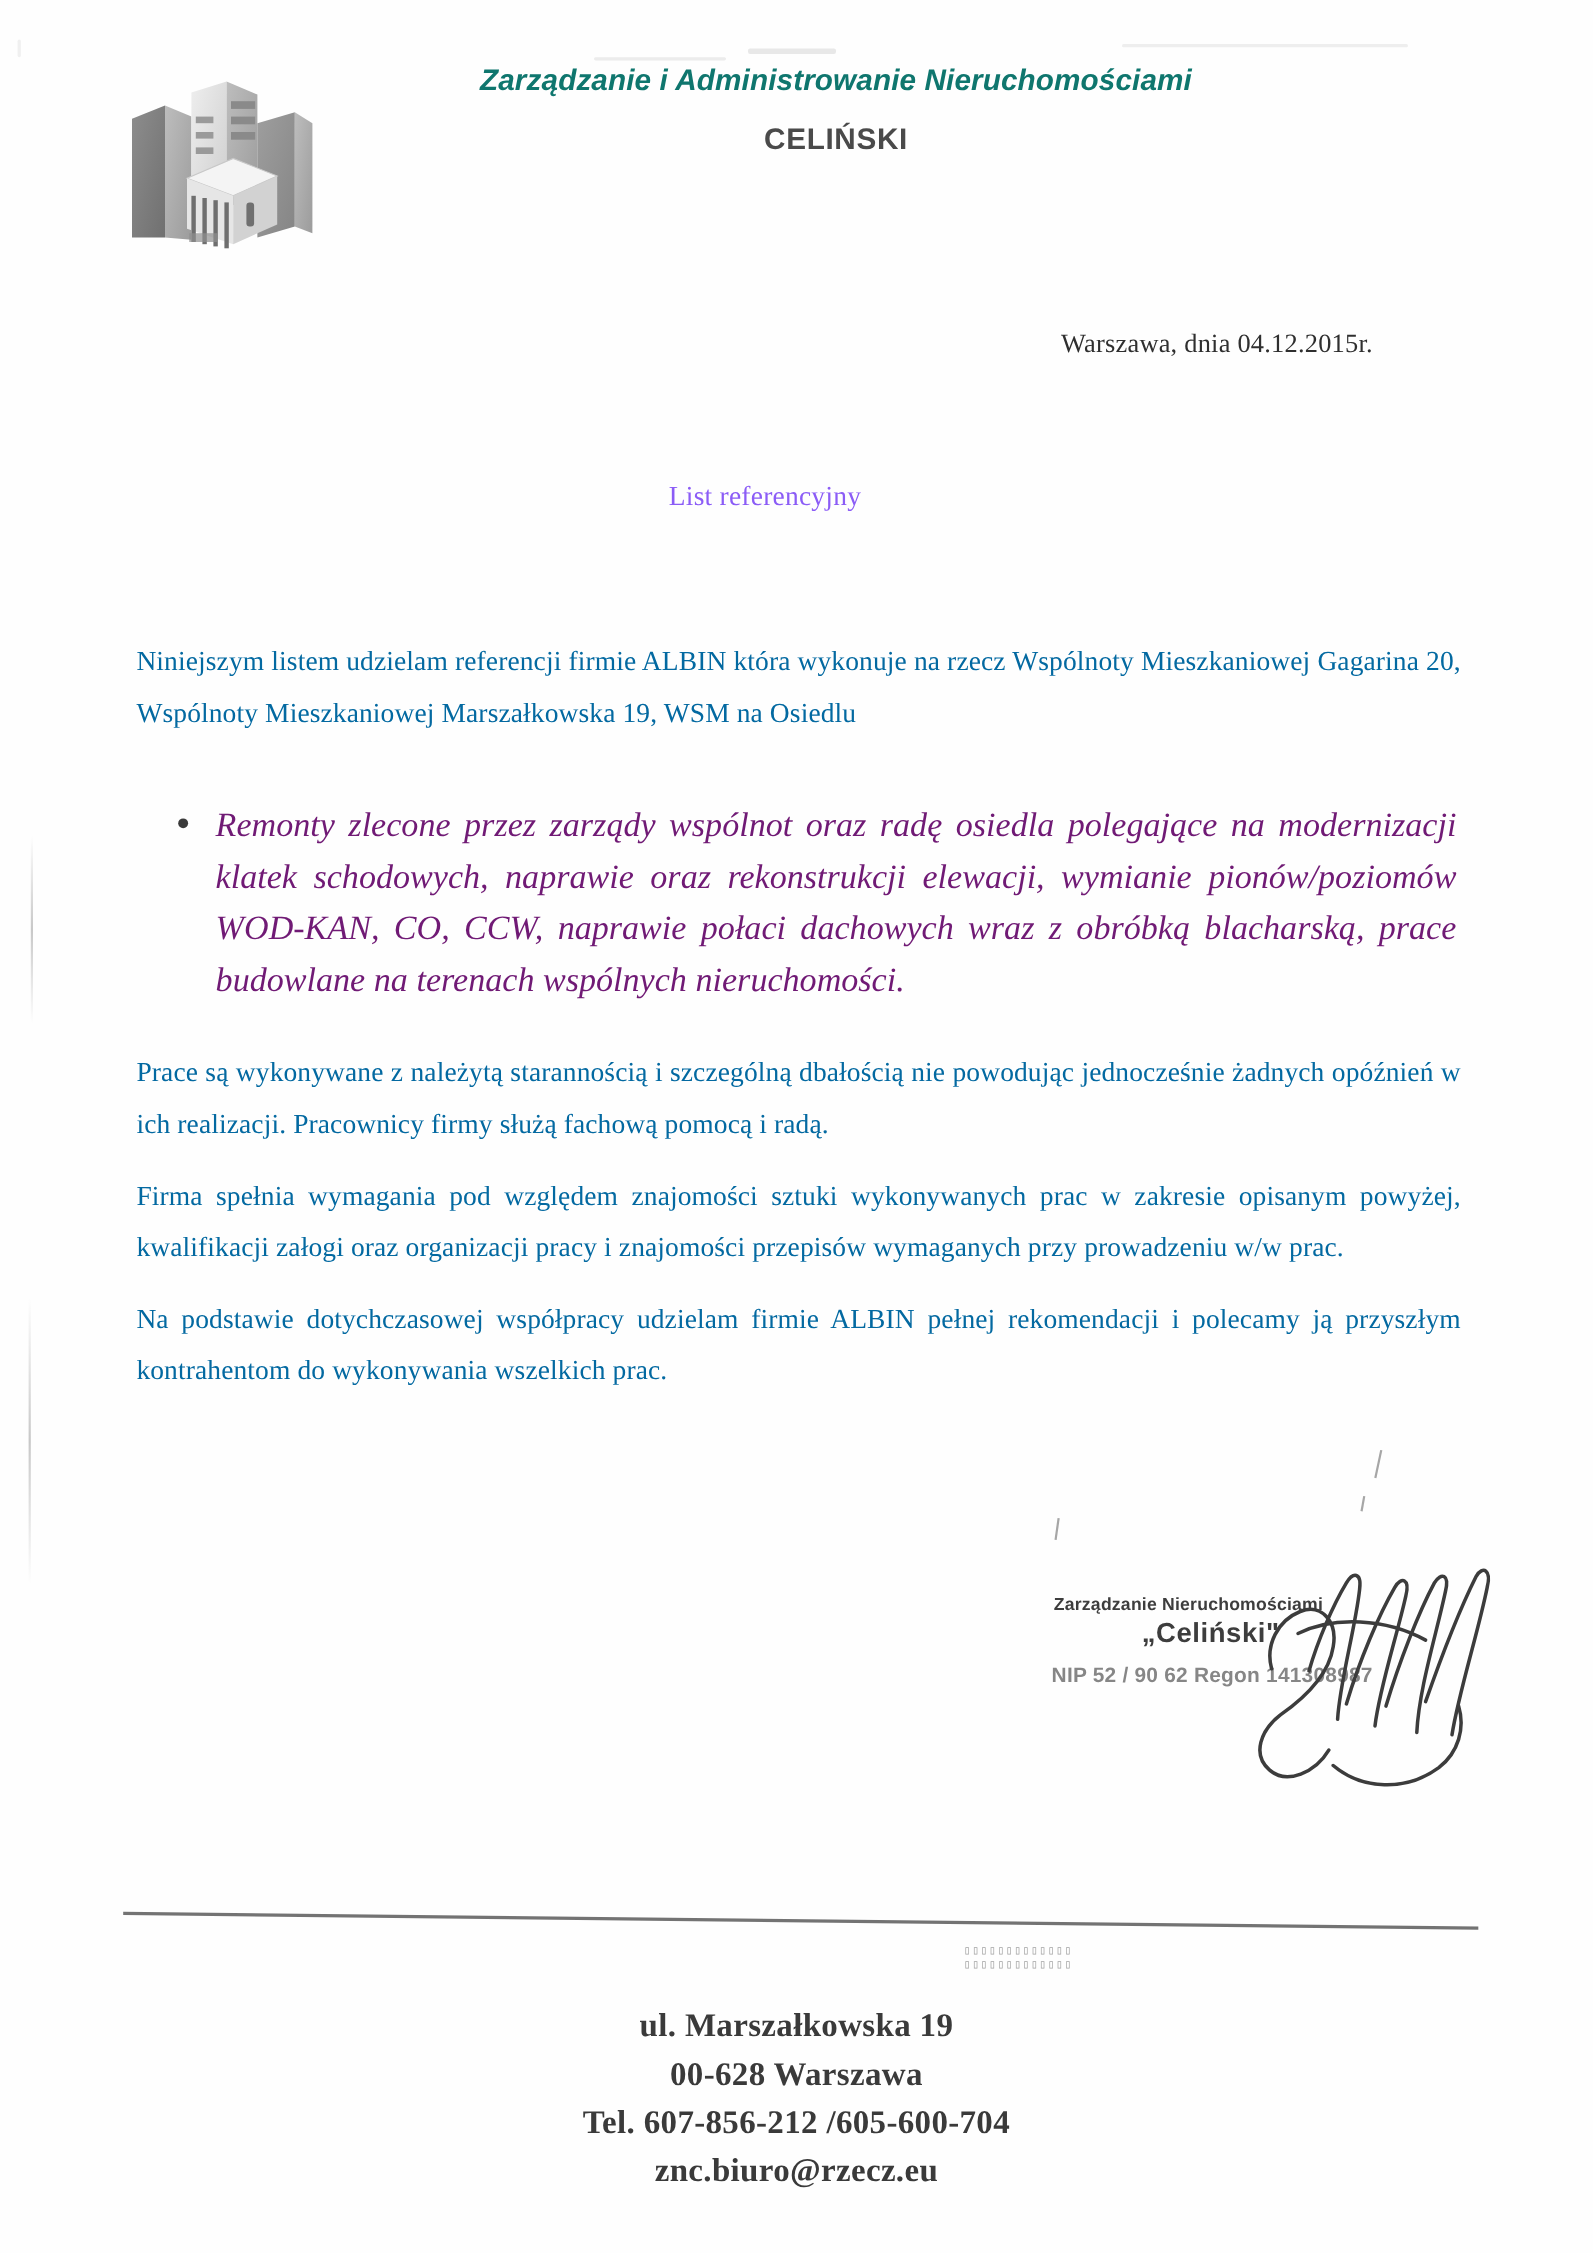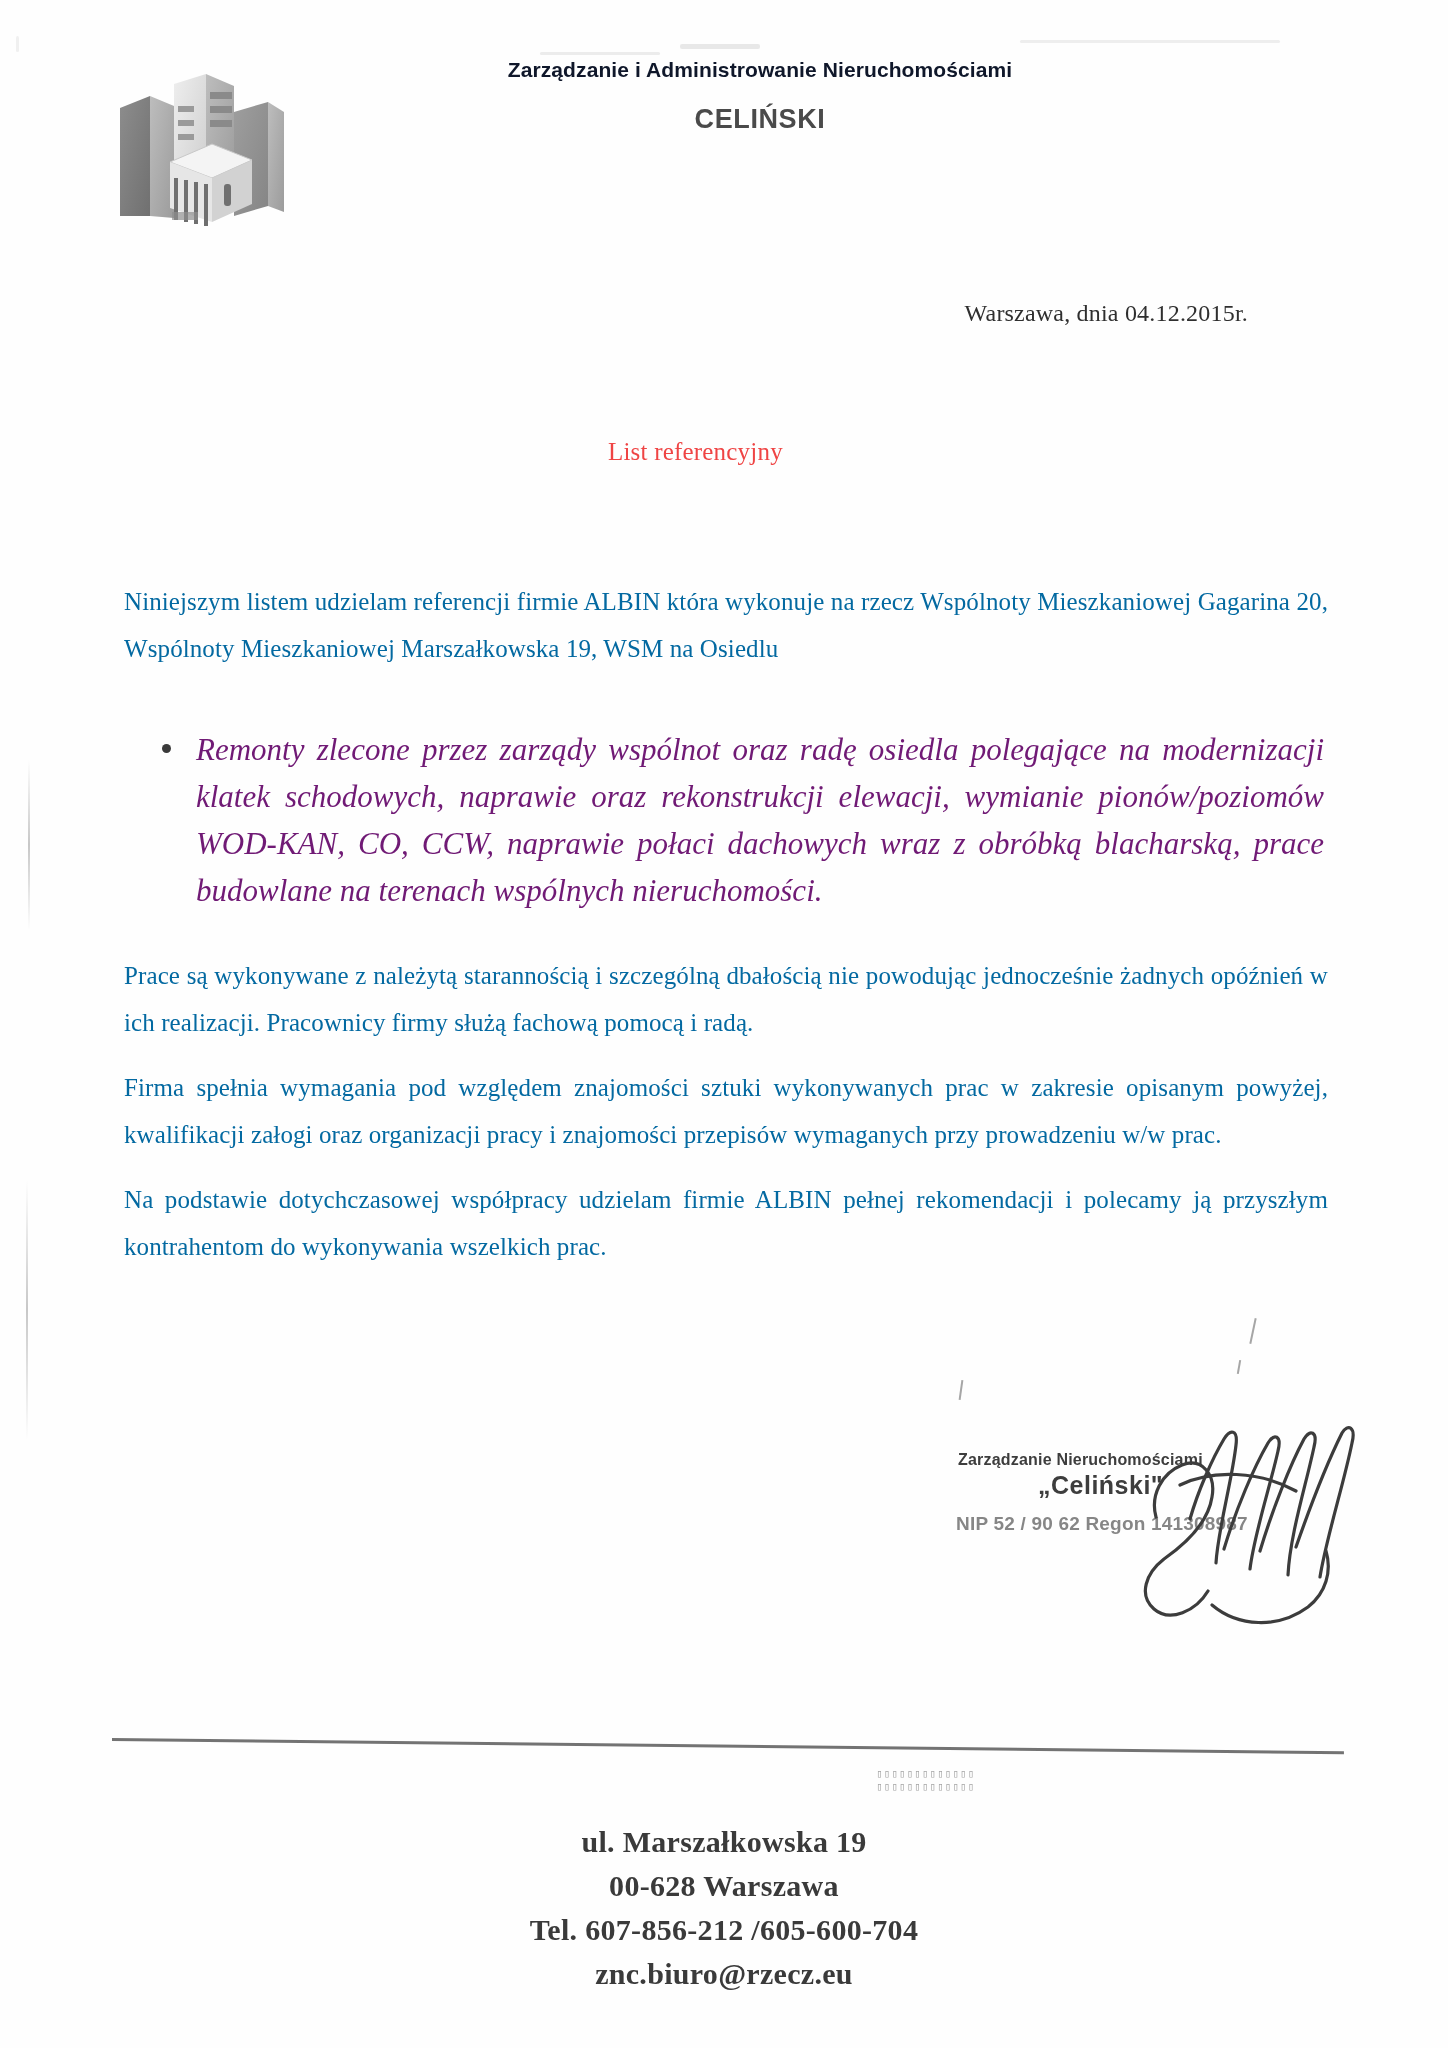--- a/index.html
+++ b/index.html
@@ -61,24 +61,25 @@
   .company-lines {
     position: absolute;
     left: 330px;
     top: 0;
     width: 860px;
     text-align: center;
   }
   .company-name-1 {
     font-family: "Liberation Sans", sans-serif;
     font-weight: bold;
-    font-size: 21px;
+    font-size: 27px;
     letter-spacing: .1px;
-    color: #0f172a;
+    color: #0f766e;
     white-space: nowrap;
+    font-style: italic;
   }
   .company-name-2 {
     font-family: "Liberation Sans", sans-serif;
     font-weight: bold;
     font-size: 27px;
     letter-spacing: .6px;
     color: #4a4a4a;
     margin-top: 22px;
   }
 
@@ -92,21 +93,21 @@
     letter-spacing: .2px;
     white-space: nowrap;
   }
 
   
   .doc-title {
     position: absolute;
     left: 608px;
     top: 438px;
     font-size: 25px;
-    color: #ef4444;
+    color: #8b5cf6;
     letter-spacing: .2px;
   }
 
   
   .body-block {
     position: absolute;
     left: 124px;
     top: 578px;
     width: 1204px;
   }

